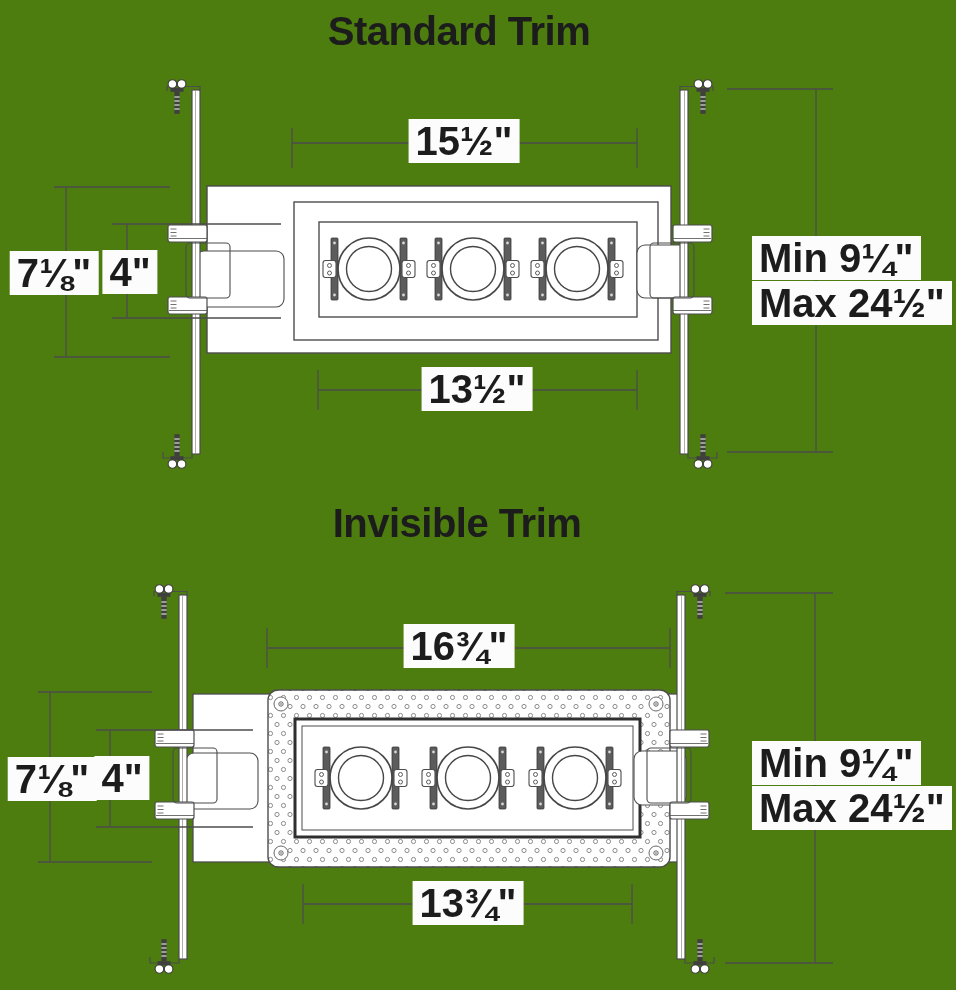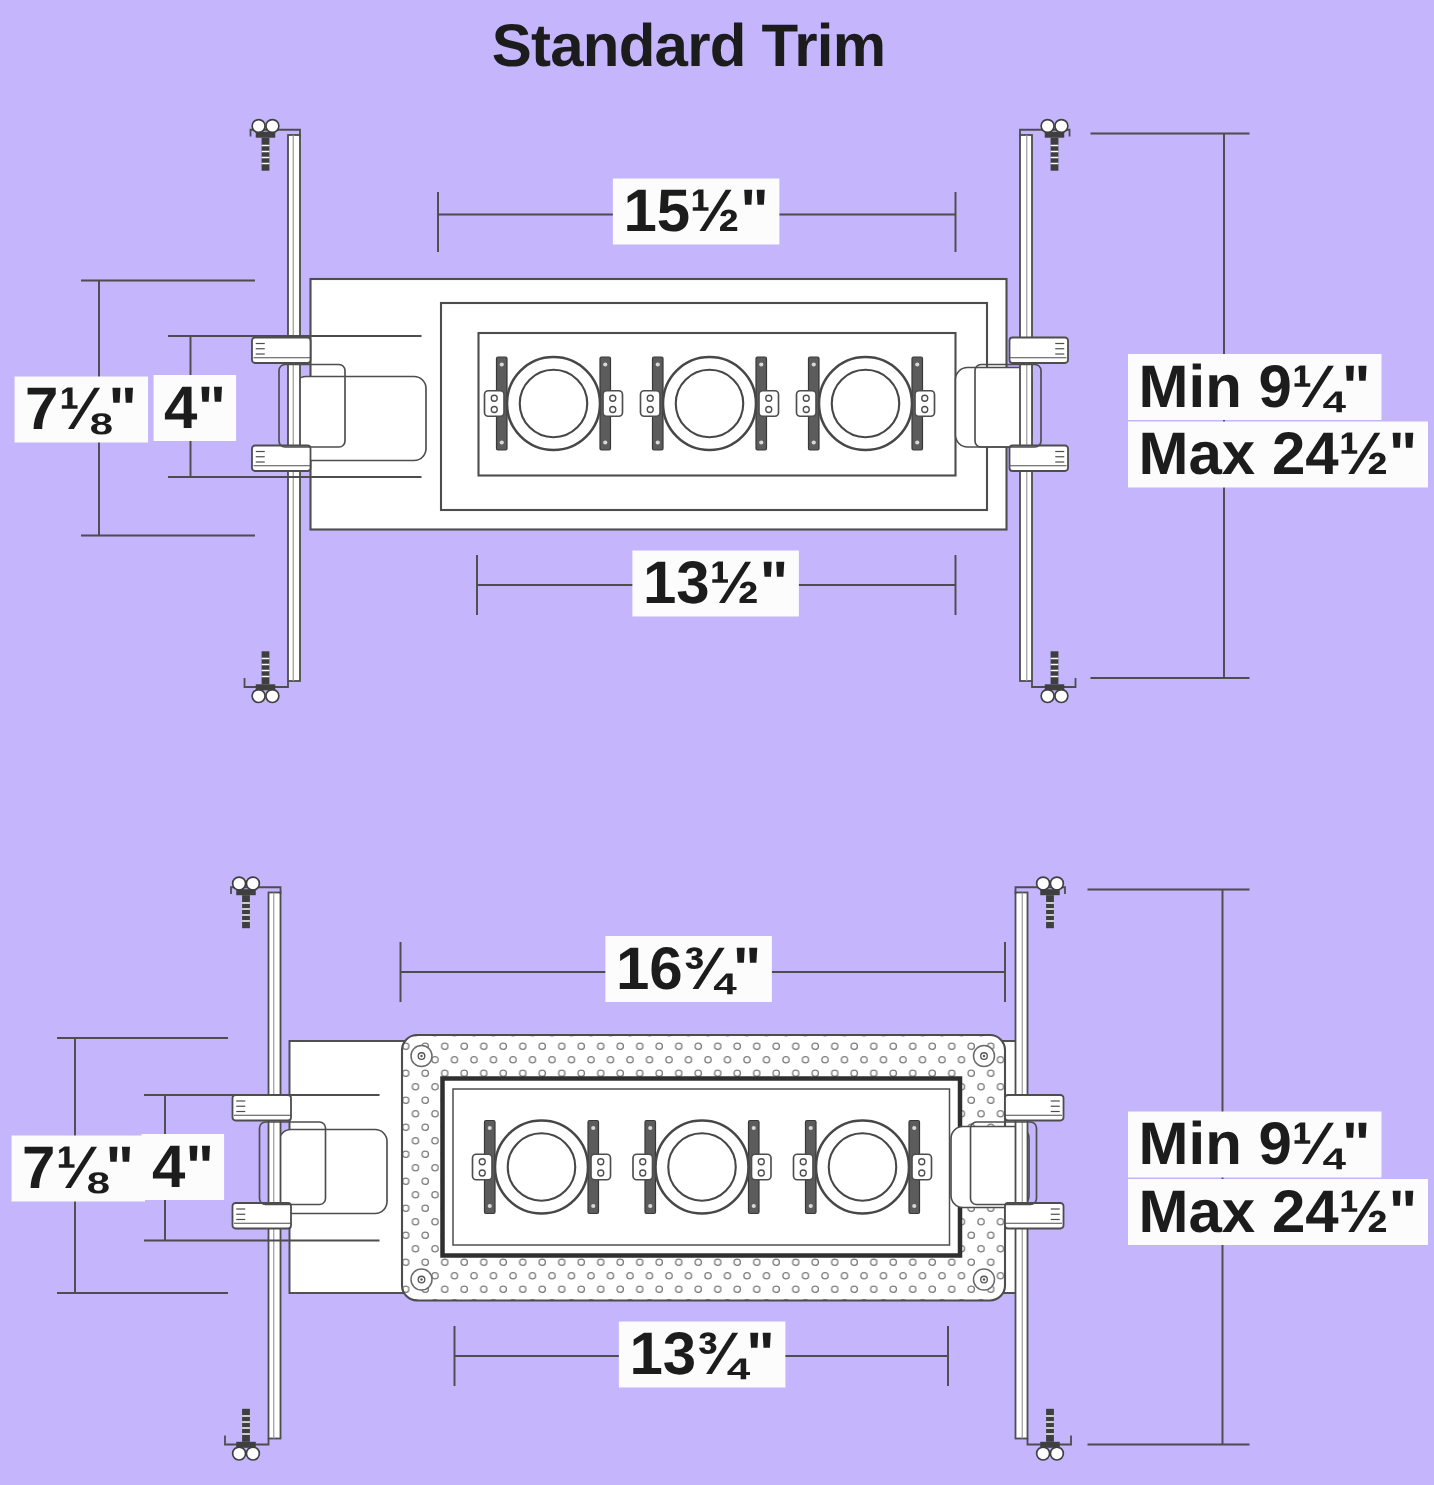--- a/index.html
+++ b/index.html
@@ -1,17 +1,17 @@
 <!DOCTYPE html>
 <html><head>
 <meta charset="utf-8">
 <style>
   html,body{margin:0;padding:0;}
   body{width:956px;height:990px;background:#fcfcfc;font-family:"Liberation Sans",sans-serif;}
-  .canvas{position:relative;width:956px;height:990px;background:#c4b5fd;overflow:hidden;}
+  .canvas{position:relative;width:956px;height:990px;background:#4d7c0f;overflow:hidden;}
   .canvas svg{position:absolute;left:0;top:0;}
   .label{position:absolute;color:#1c1c1c;white-space:nowrap;line-height:1;
          font-family:"Liberation Sans",sans-serif;}
   .center{transform:translate(-50%,-50%);}
   .vmid{transform:translateY(-50%);}
   .title{font-size:40px;font-weight:700;letter-spacing:-0.5px;}
   .dim{font-size:40px;font-weight:600;background:#fcfcfc;padding:2px 7px;}
 </style>
 </head>
 <body>
@@ -177,20 +177,21 @@
 
 <div class="label title center" style="left:459px;top:31px">Standard Trim</div>
 
 <div class="label dim center" style="left:464px;top:141px">15½"</div>
 <div class="label dim center" style="left:477px;top:389px">13½"</div>
 <div class="label dim center" style="left:54px;top:273px">7⅛"</div>
 <div class="label dim center" style="left:130px;top:272px">4"</div>
 <div class="label dim vmid" style="left:752px;top:258px">Min 9¼"</div>
 <div class="label dim vmid" style="left:752px;top:303px">Max 24½"</div>
 
+<div class="label title center" style="left:457px;top:523px">Invisible Trim</div>
 
 <div class="label dim center" style="left:459px;top:646px">16¾"</div>
 <div class="label dim center" style="left:468px;top:903px">13¾"</div>
 <div class="label dim center" style="left:52px;top:779px">7⅛"</div>
 <div class="label dim center" style="left:122px;top:778px">4"</div>
 <div class="label dim vmid" style="left:752px;top:763px">Min 9¼"</div>
 <div class="label dim vmid" style="left:752px;top:808px">Max 24½"</div>
 
 </div>
 

